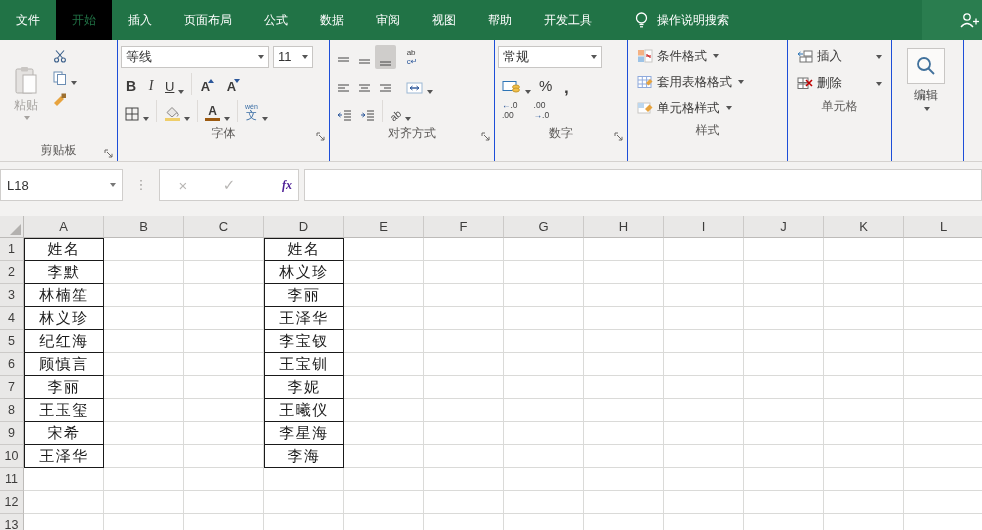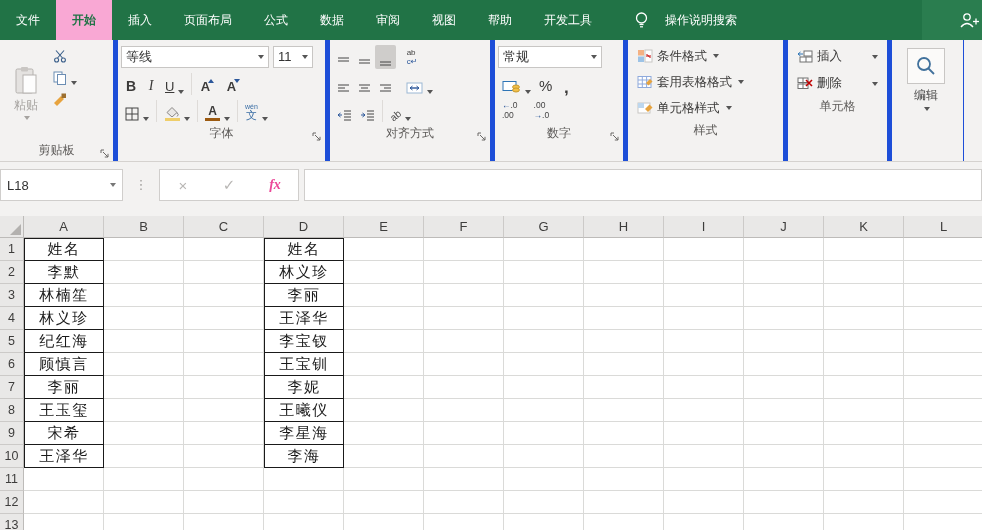--- a/index.html
+++ b/index.html
@@ -4,27 +4,27 @@
 <style>
   * { margin:0; padding:0; box-sizing:border-box; }
   html,body { background:#fff; }
   body { font-family:"Liberation Sans","DejaVu Sans",sans-serif; color:#444; }
   .app { position:relative; width:982px; height:530px; overflow:hidden; background:#fff; }
 
   
   .titlebar { height:40px; background:#217346; display:flex; align-items:stretch; color:#fff; font-size:12px; position:relative; }
   .titlebar .deco { position:absolute; right:0; top:0; width:60px; height:40px; background:#2a7d4f; }
   .tab { display:flex; align-items:center; padding:0 16px; cursor:default; position:relative; z-index:1; }
-  .tab.active { background:#f9a8d4; color:#217346;font-weight:bold; }
-  .searchzone { display:flex; align-items:center; gap:16px; margin-left:26px; z-index:1; }
+  .tab.active { background:#000000; color:#217346; }
+  .searchzone { display:flex; align-items:center; gap:8px; margin-left:26px; z-index:1; }
   .sharezone { position:absolute; right:-26px; top:0; height:40px; display:flex; align-items:center; gap:5px; z-index:1; color:#fff; }
 
   
   .ribbon { height:122px; background:#f3f2f1; border-bottom:1px solid #d5d2cf; display:flex; font-size:12px; }
-  .group { position:relative; border-right:5px solid #1d4ed8; display:flex; flex-direction:column; padding:3px 3px 0 3px; }
+  .group { position:relative; border-right:1px solid #1d4ed8; display:flex; flex-direction:column; padding:3px 3px 0 3px; }
   .g-content { flex:1; display:flex; }
   .g-rows { display:flex; flex-direction:column; justify-content:flex-start; }
   .g-row { height:27px; display:flex; align-items:center; }
   .g-label { height:20px; text-align:center; font-size:12px; color:#5c5a58; position:relative; line-height:18px; }
   .launcher { position:absolute; right:1px; bottom:3px; }
   .btn { display:inline-flex; align-items:flex-end; justify-content:center; padding:2px 4px; border-radius:2px; min-width:20px; height:24px; gap:2px; cursor:default; }
   .btn.sel { background:#cfcdcb; }
   .chev { width:0; height:0; border-left:3px solid transparent; border-right:3px solid transparent; border-top:4px solid #555; display:inline-block; margin-left:2px; }
   .vsep { width:1px; height:22px; background:#dedbd8; margin:0 3px; align-self:center; }
 
@@ -66,21 +66,21 @@
   .editbig { width:62px; display:flex; flex-direction:column; align-items:center; gap:3px; padding-top:5px; }
   .editbig .iconbox { width:38px; height:36px; background:#fbfaf9; border:1px solid #c8c6c4; display:flex; align-items:center; justify-content:center; }
 
   
   .fbar { height:54px; background:#f3f2f1; display:flex; align-items:flex-start; padding:7px 0 0 0; position:relative; }
   .namebox { width:123px; height:32px; background:#fff; border:1px solid #d0cecc; display:flex; align-items:center; padding:0 6px; font-size:13px; color:#333; }
   .namebox .chev { margin-left:auto; border-top-color:#777; }
   .fdots { width:36px; text-align:center; color:#a19f9d; font-size:13px; line-height:32px; }
   .fbtns { height:32px; background:#fff; border:1px solid #d0cecc; display:flex; align-items:center; width:140px; justify-content:space-around; }
   .fbtn { width:34px; text-align:center; font-size:15px; color:#b8b6b4; }
-  .fbtn.fx { color:#ec4899; font-style:italic; font-family:"Liberation Serif",serif; font-weight:bold; font-size:14px; }
+  .fbtn.fx { color:#4c1d95; font-style:italic; font-family:"Liberation Serif",serif; font-weight:bold; font-size:12px;text-align:right; }
   .finput { flex:1; height:32px; background:#fff; border:1px solid #d0cecc; margin-left:5px; }
 
   
   .sheet { display:grid; grid-template-columns:24px repeat(12,80px); grid-template-rows:22px repeat(13,23px); background:#fff; }
   .corner { background:#e9e8e7; border-right:1px solid #bdbbb9; border-bottom:1px solid #bdbbb9; position:relative; }
   .corner::after { content:""; position:absolute; right:2px; bottom:2px; width:0; height:0; border-left:11px solid transparent; border-bottom:11px solid #b3b1af; }
   .colhead { background:#e9e8e7; border-right:1px solid #cccac8; border-bottom:1px solid #bdbbb9; display:flex; align-items:center; justify-content:center; font-size:13px; color:#3e3d3c; }
   .rowhead { background:#e9e8e7; border-right:1px solid #bdbbb9; border-bottom:1px solid #cccac8; display:flex; align-items:center; justify-content:center; font-size:12.5px; color:#3e3d3c; }
   .cell { border-right:1px solid #dadad8; border-bottom:1px solid #dadad8; display:flex; align-items:center; justify-content:center; font-size:15px; letter-spacing:1.5px; color:#1a1a1a; overflow:hidden; }
   .cell.boxed { border:1px solid #1a1a1a; border-top:none; }

